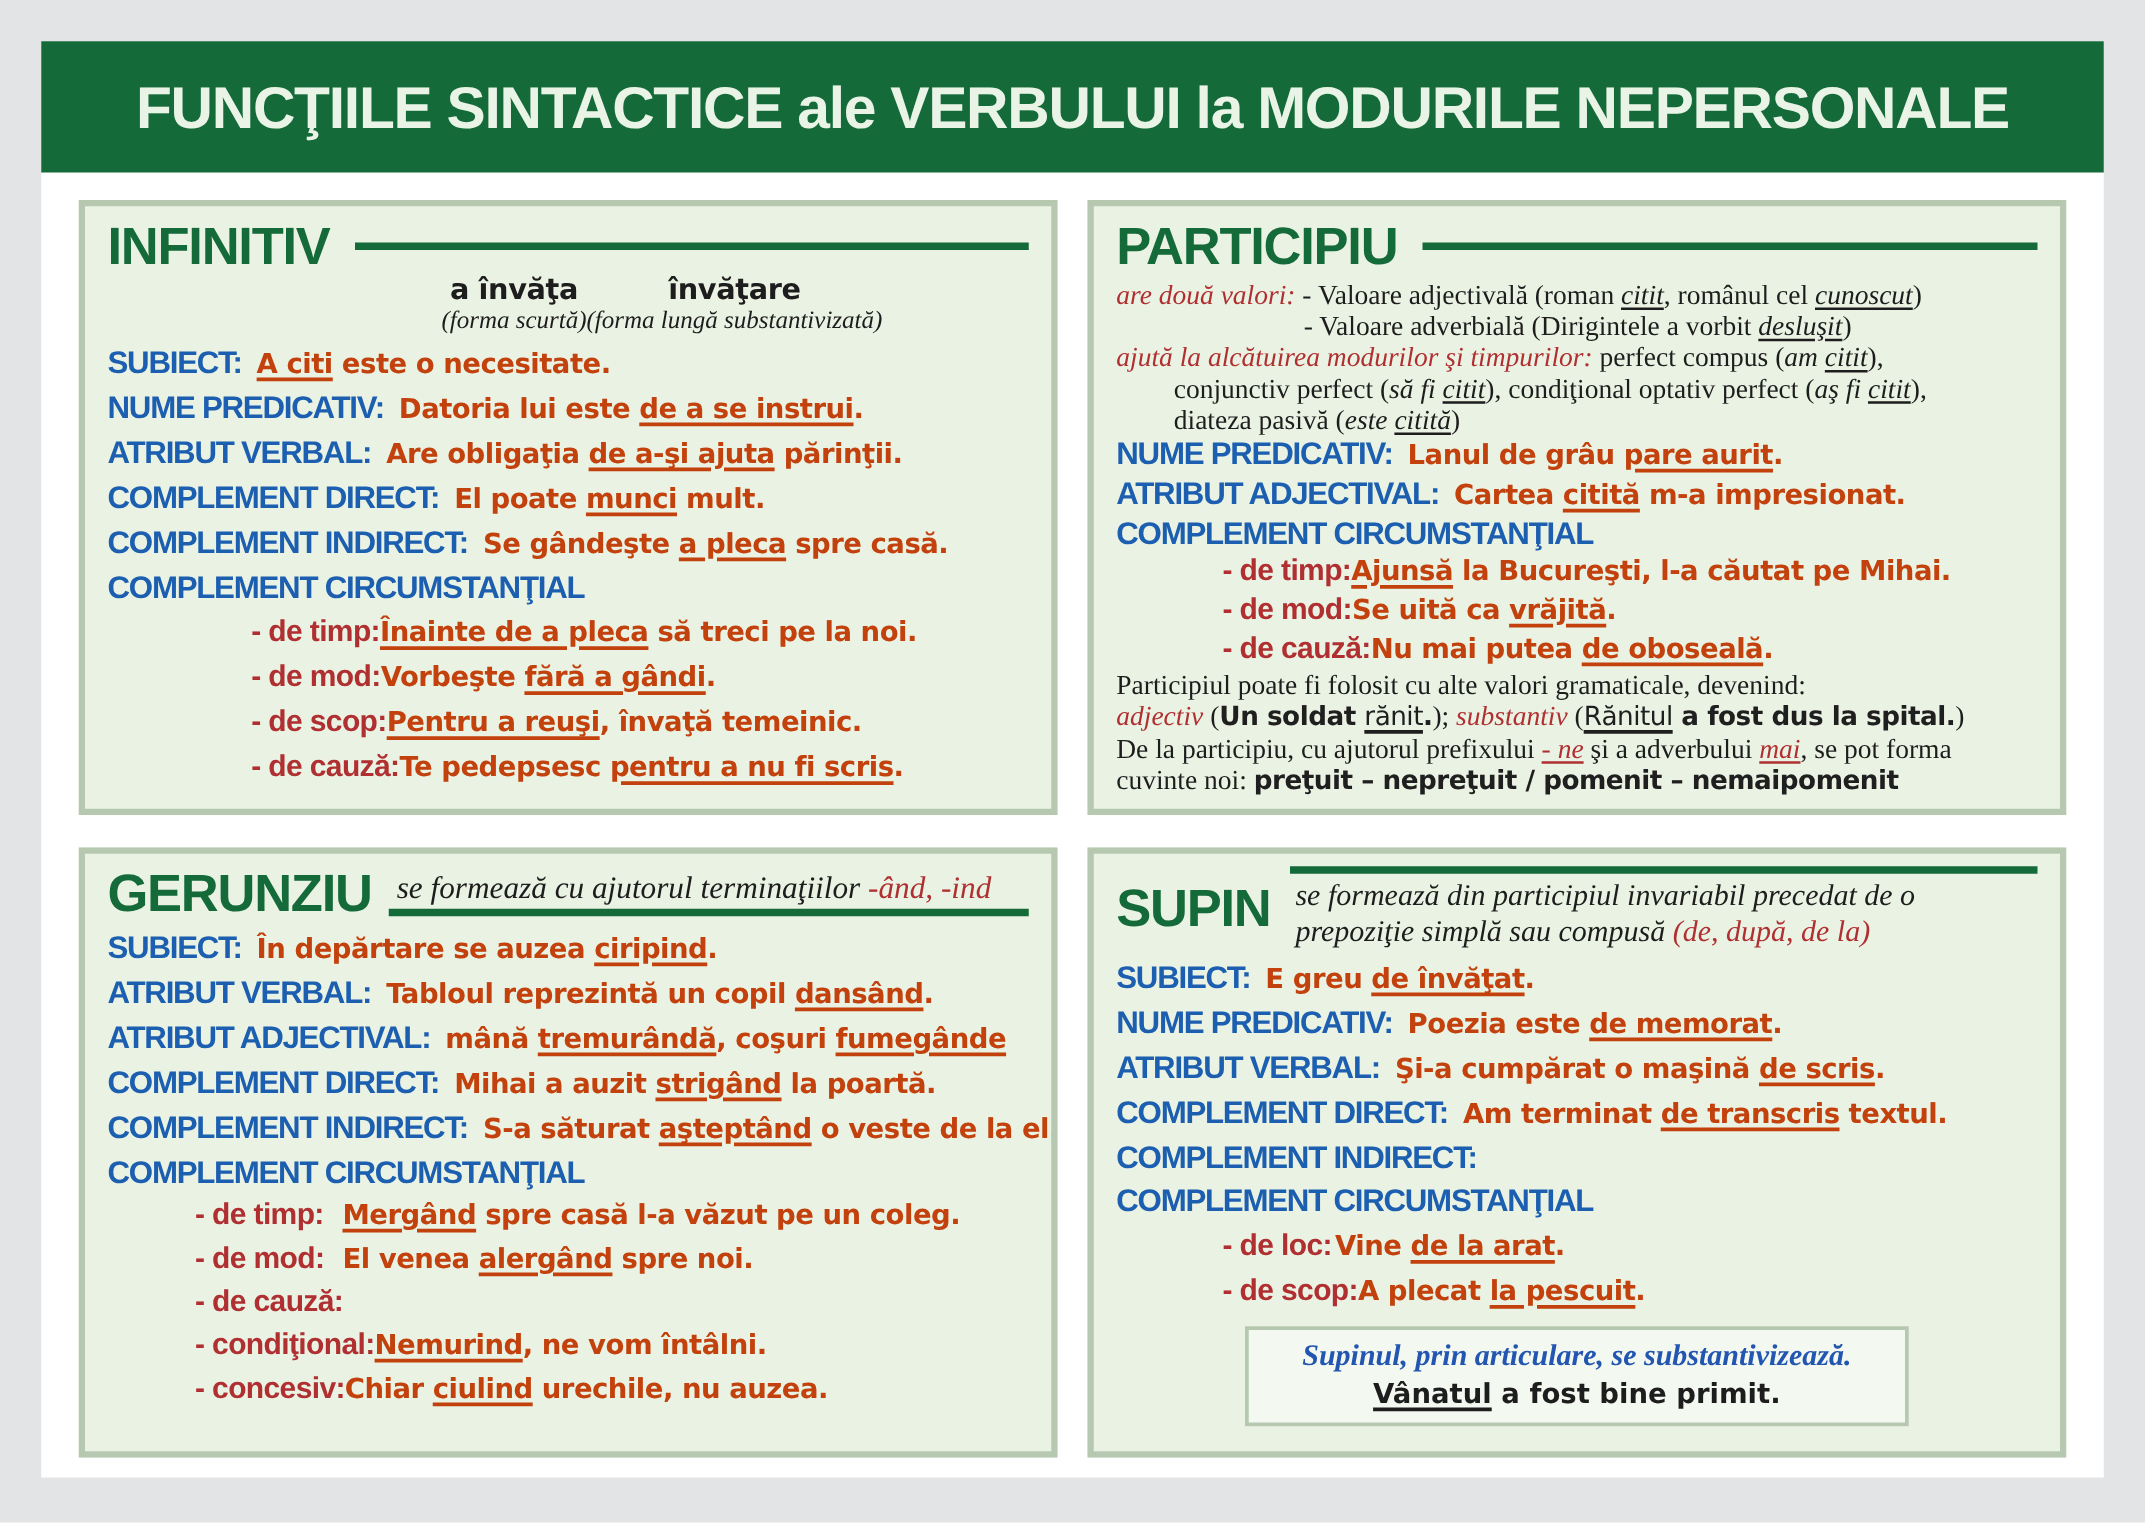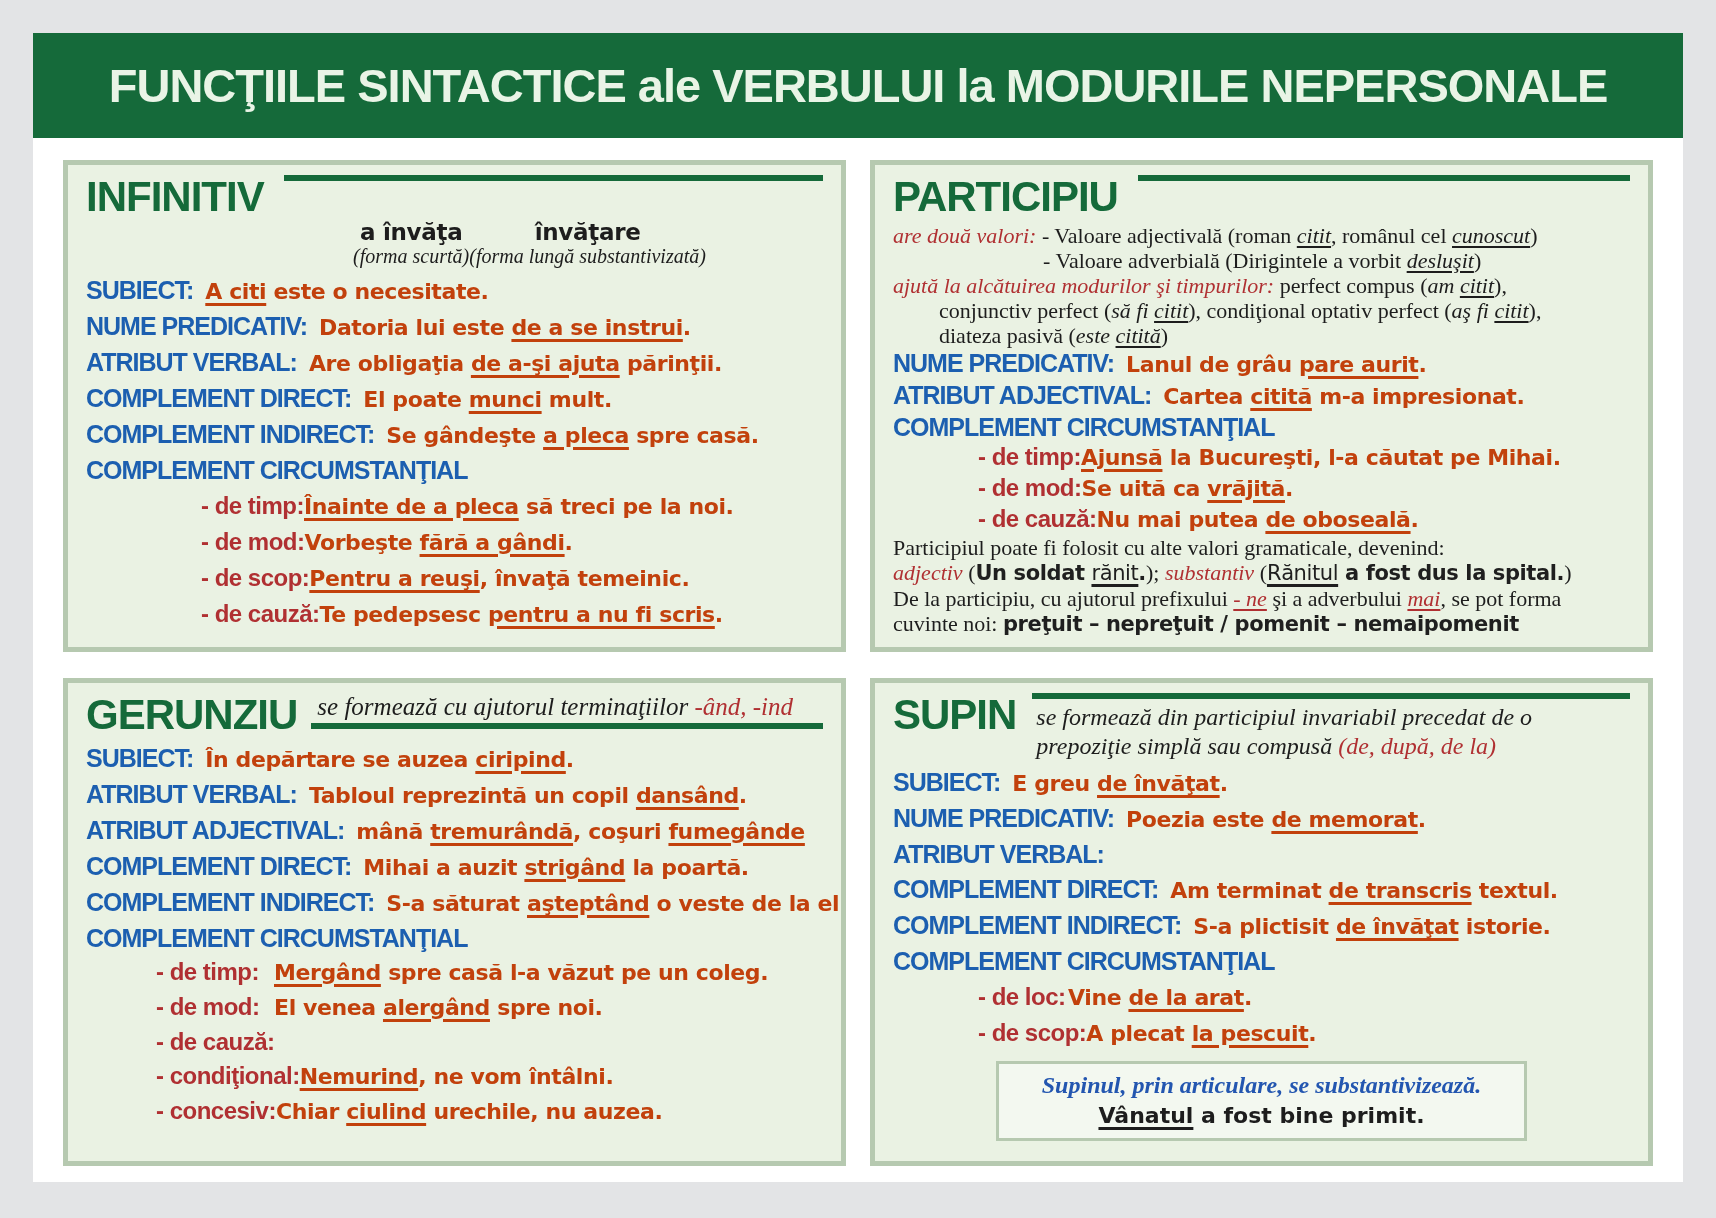--- a/index.html
+++ b/index.html
@@ -10,21 +10,21 @@
   *{box-sizing:border-box}
   html,body{margin:0;padding:0}
   body{width:1716px;height:1218px;background:var(--page-bg);overflow:hidden;
        font-family:"Liberation Sans",sans-serif;color:var(--text)}
   .card{position:absolute;left:33px;top:33px;width:1650px;height:1149px;background:var(--card-bg)}
   .banner{height:105px;background:var(--green);display:flex;align-items:center;justify-content:center}
   .banner h1{margin:0;color:var(--banner-text);font-size:47px;font-weight:700;letter-spacing:-1px;white-space:nowrap}
   .grid{display:grid;grid-template-columns:783px 783px;grid-template-rows:492px 488px;
         column-gap:24px;row-gap:26px;padding:22px 30px 0 30px}
   .panel{background:var(--panel-bg);border:5px solid var(--panel-border);padding:10px 18px 8px 18px;overflow:hidden}
-  .phead{display:flex;align-items:flex-start;margin-bottom:4px}
+  .phead{display:flex;align-items:center;margin-bottom:4px}
   .phead h2{margin:0;color:var(--green);font-size:42px;font-weight:700;letter-spacing:-1px;line-height:44px;white-space:nowrap}
   .rule{flex:1;height:6px;background:var(--green);margin-left:20px}
   
   .sent{font-family:"DejaVu Sans",sans-serif;font-weight:700;font-size:22px;letter-spacing:-0.4px;
         color:#c2410c;white-space:nowrap}
   .sent span.u{text-decoration:underline;text-decoration-thickness:2.5px;text-underline-offset:4px}
   
   .serif-line{font-family:"Liberation Serif",serif;font-size:22px;line-height:26px;white-space:nowrap;color:var(--text)}
   span.sr{}
   span.si{font-style:italic}
@@ -290,30 +290,30 @@
             <span class="sent"><span>E greu </span><span class="u">de învăţat</span><span>.</span></span>
           </div>
 
           <div class="row">
             <span class="blab">NUME PREDICATIV:</span>
             <span class="sent"><span>Poezia este </span><span class="u">de memorat</span><span>.</span></span>
           </div>
 
           <div class="row">
             <span class="blab">ATRIBUT VERBAL:</span>
+            <span class="sent"><span>Şi-a cumpărat o maşină </span><span class="u">de scris</span><span>.</span></span>
           </div>
 
           <div class="row">
             <span class="blab">COMPLEMENT DIRECT:</span>
             <span class="sent"><span>Am terminat </span><span class="u">de transcris</span><span> textul.</span></span>
           </div>
 
           <div class="row">
             <span class="blab">COMPLEMENT INDIRECT:</span>
-            <span class="sent"><span>S-a plictisit </span><span class="u">de învăţat</span><span> istorie.</span></span>
           </div>
         </div>
       <div class="circ">COMPLEMENT CIRCUMSTANŢIAL</div>
       <div>
 
           <div class="sub">
             <span class="rlab">- de loc:</span>
             <span class="sent"><span>Vine </span><span class="u">de la arat</span><span>.</span></span>
           </div>
 

